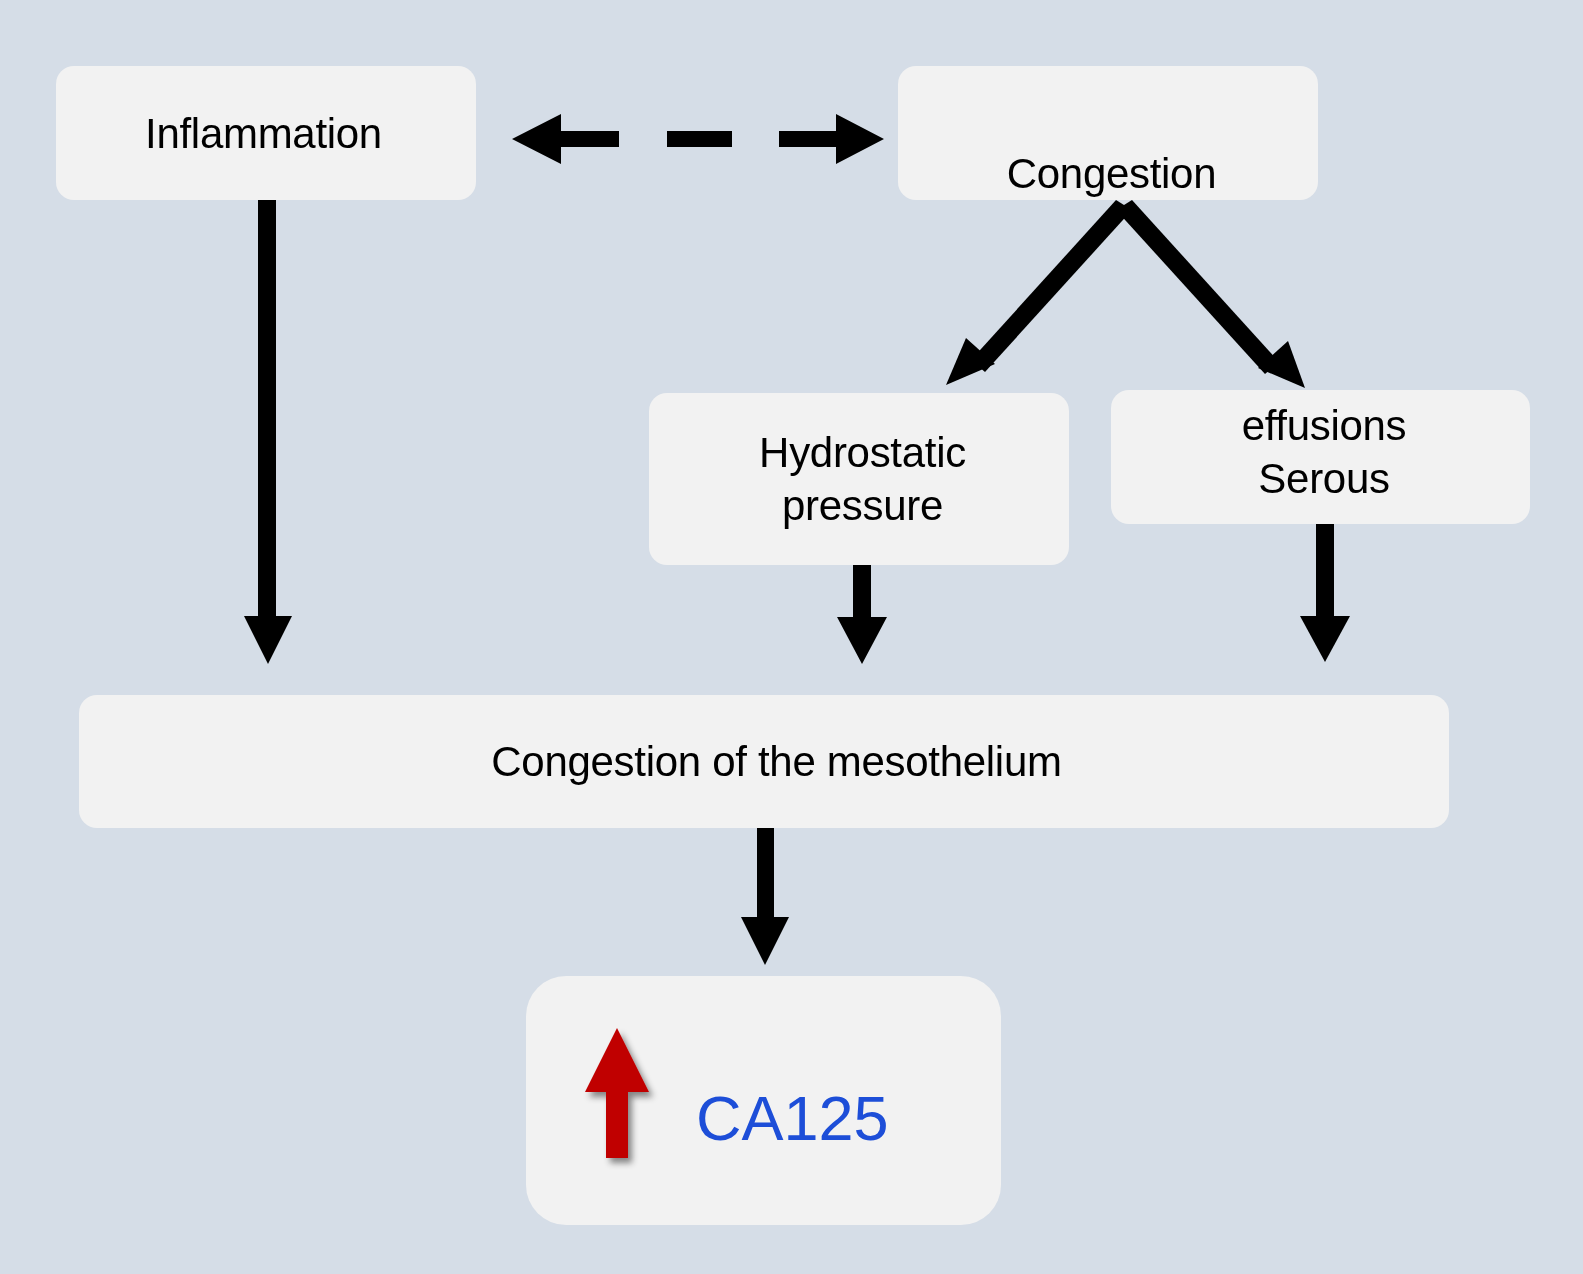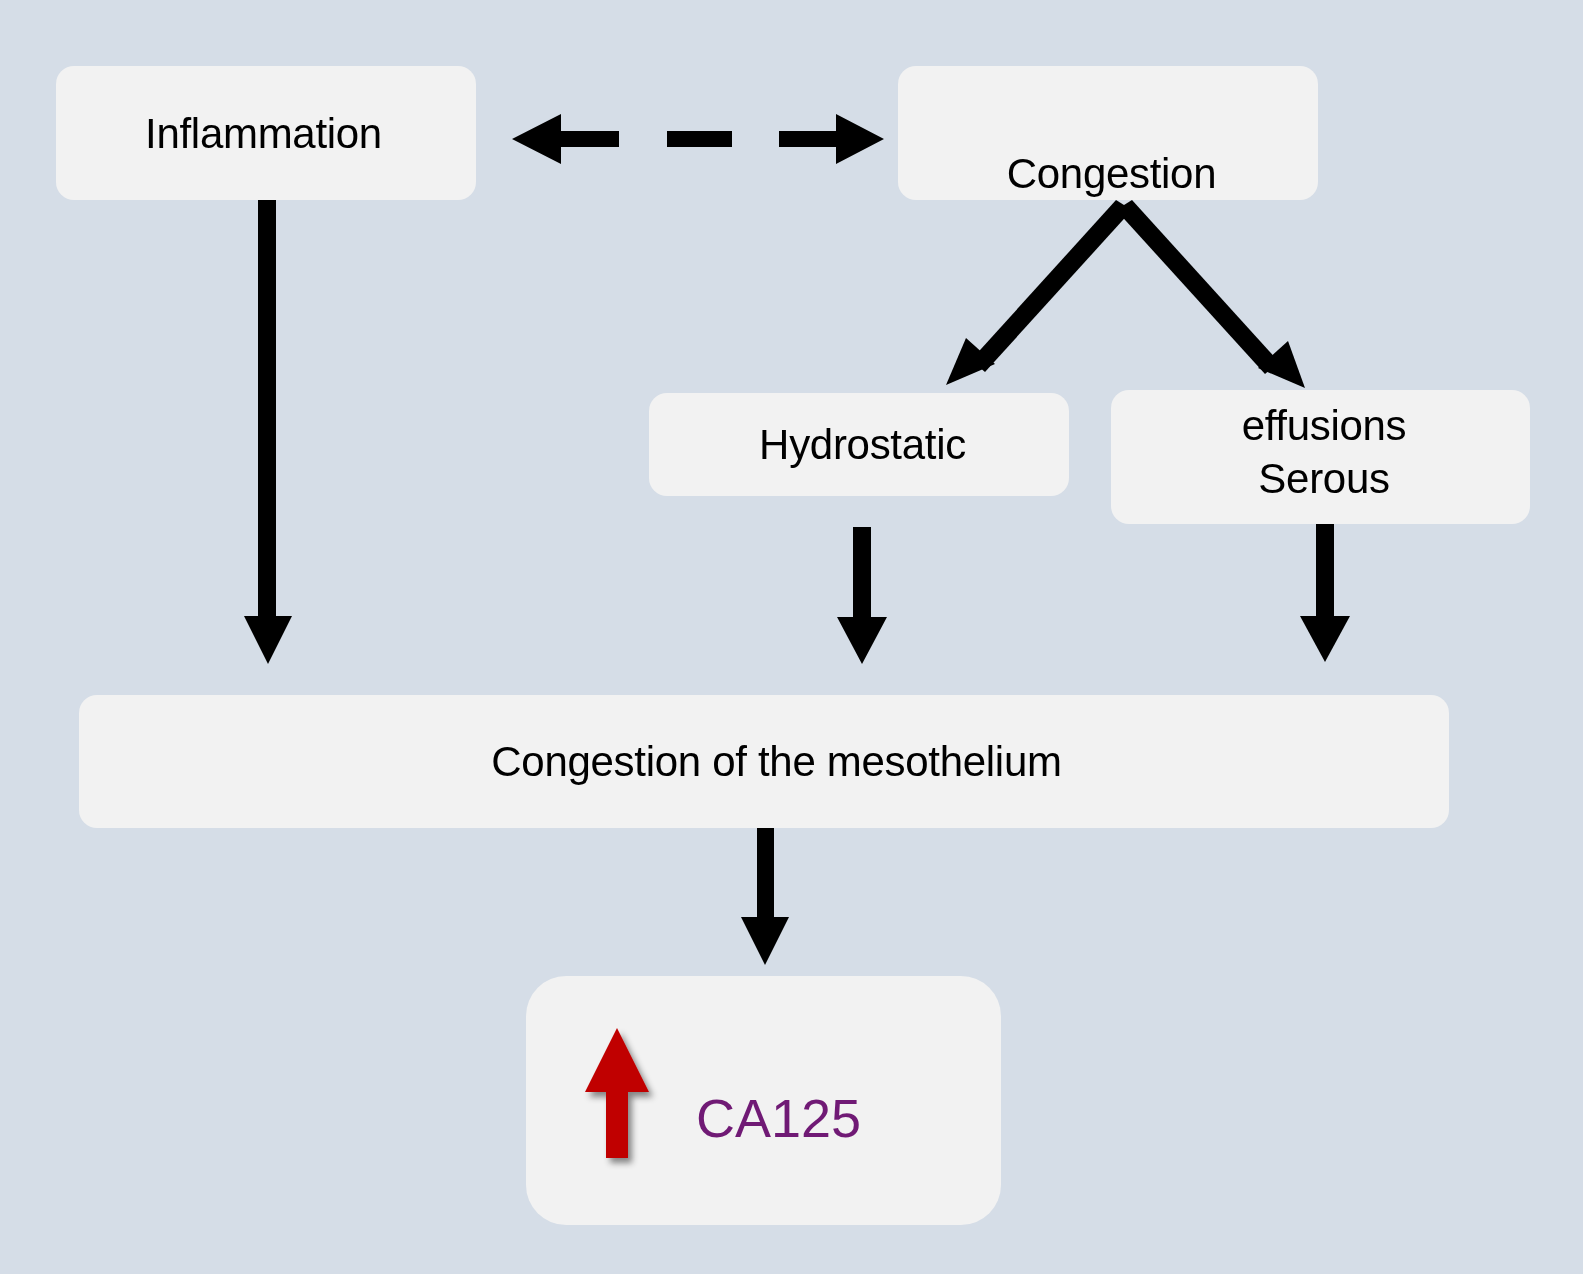--- a/index.html
+++ b/index.html
@@ -14,30 +14,30 @@
       background: #f2f2f2;
       border-radius: 18px;
       display: flex; align-items: center; justify-content: center;
       text-align: center; color: #000;
       box-sizing: border-box;
       padding-left: 7px;
     }
     .lbl { font-size: 42px; line-height: 53px; letter-spacing: -0.3px; }
     #box-inflammation { left: 56px; top: 66px; width: 420px; height: 134px; }
     #box-congestion { left: 898px; top: 66px; width: 420px; height: 134px; align-items: flex-end; }
-    #box-hydro { left: 649px; top: 393px; width: 420px; height: 103px; }
+    #box-hydro { left: 649px; top: 393px; width: 420px; height: 172px; }
     #box-serous { left: 1111px; top: 390px; width: 419px; height: 134px; }
     #box-serous .lbl { margin-top: -10px; }
     #box-inflammation .lbl { margin-left: -12px; }
     #box-activation { left: 79px; top: 695px; width: 1370px; height: 133px; }
     #box-activation .lbl { margin-left: 18px; }
     #box-ca125 { left: 526px; top: 976px; width: 475px; height: 249px; border-radius: 40px; }
     .ca-text {
       position: absolute; left: 170px; top: 112px;
-      font-size: 54px; color: #701a75; line-height: 60px;
+      font-size: 63px; color: #1d4ed8; line-height: 60px;
     }
     svg.arrows { position: absolute; left: 0; top: 0; }
   </style>
 </head>
 <body>
 
 <svg class="arrows" width="1583" height="1274">
 
   <g>
     <polygon fill="#000" points="512,139 561,114 561,131 619,131 619,147 561,147 561,164"></polygon>
@@ -80,20 +80,21 @@
   <span class="lbl">Inflammation</span>
 </div>
 
 <div class="box" id="box-congestion">
   <span class="lbl">Congestion</span>
 </div>
 
 <div class="box" id="box-hydro">
   <div class="lbl">
     <div>Hydrostatic</div>
+    <div>pressure</div>
   </div>
 </div>
 
 <div class="box" id="box-serous">
   <div class="lbl">
     <div>effusions</div>
     <div>Serous</div>
   </div>
 </div>
 

